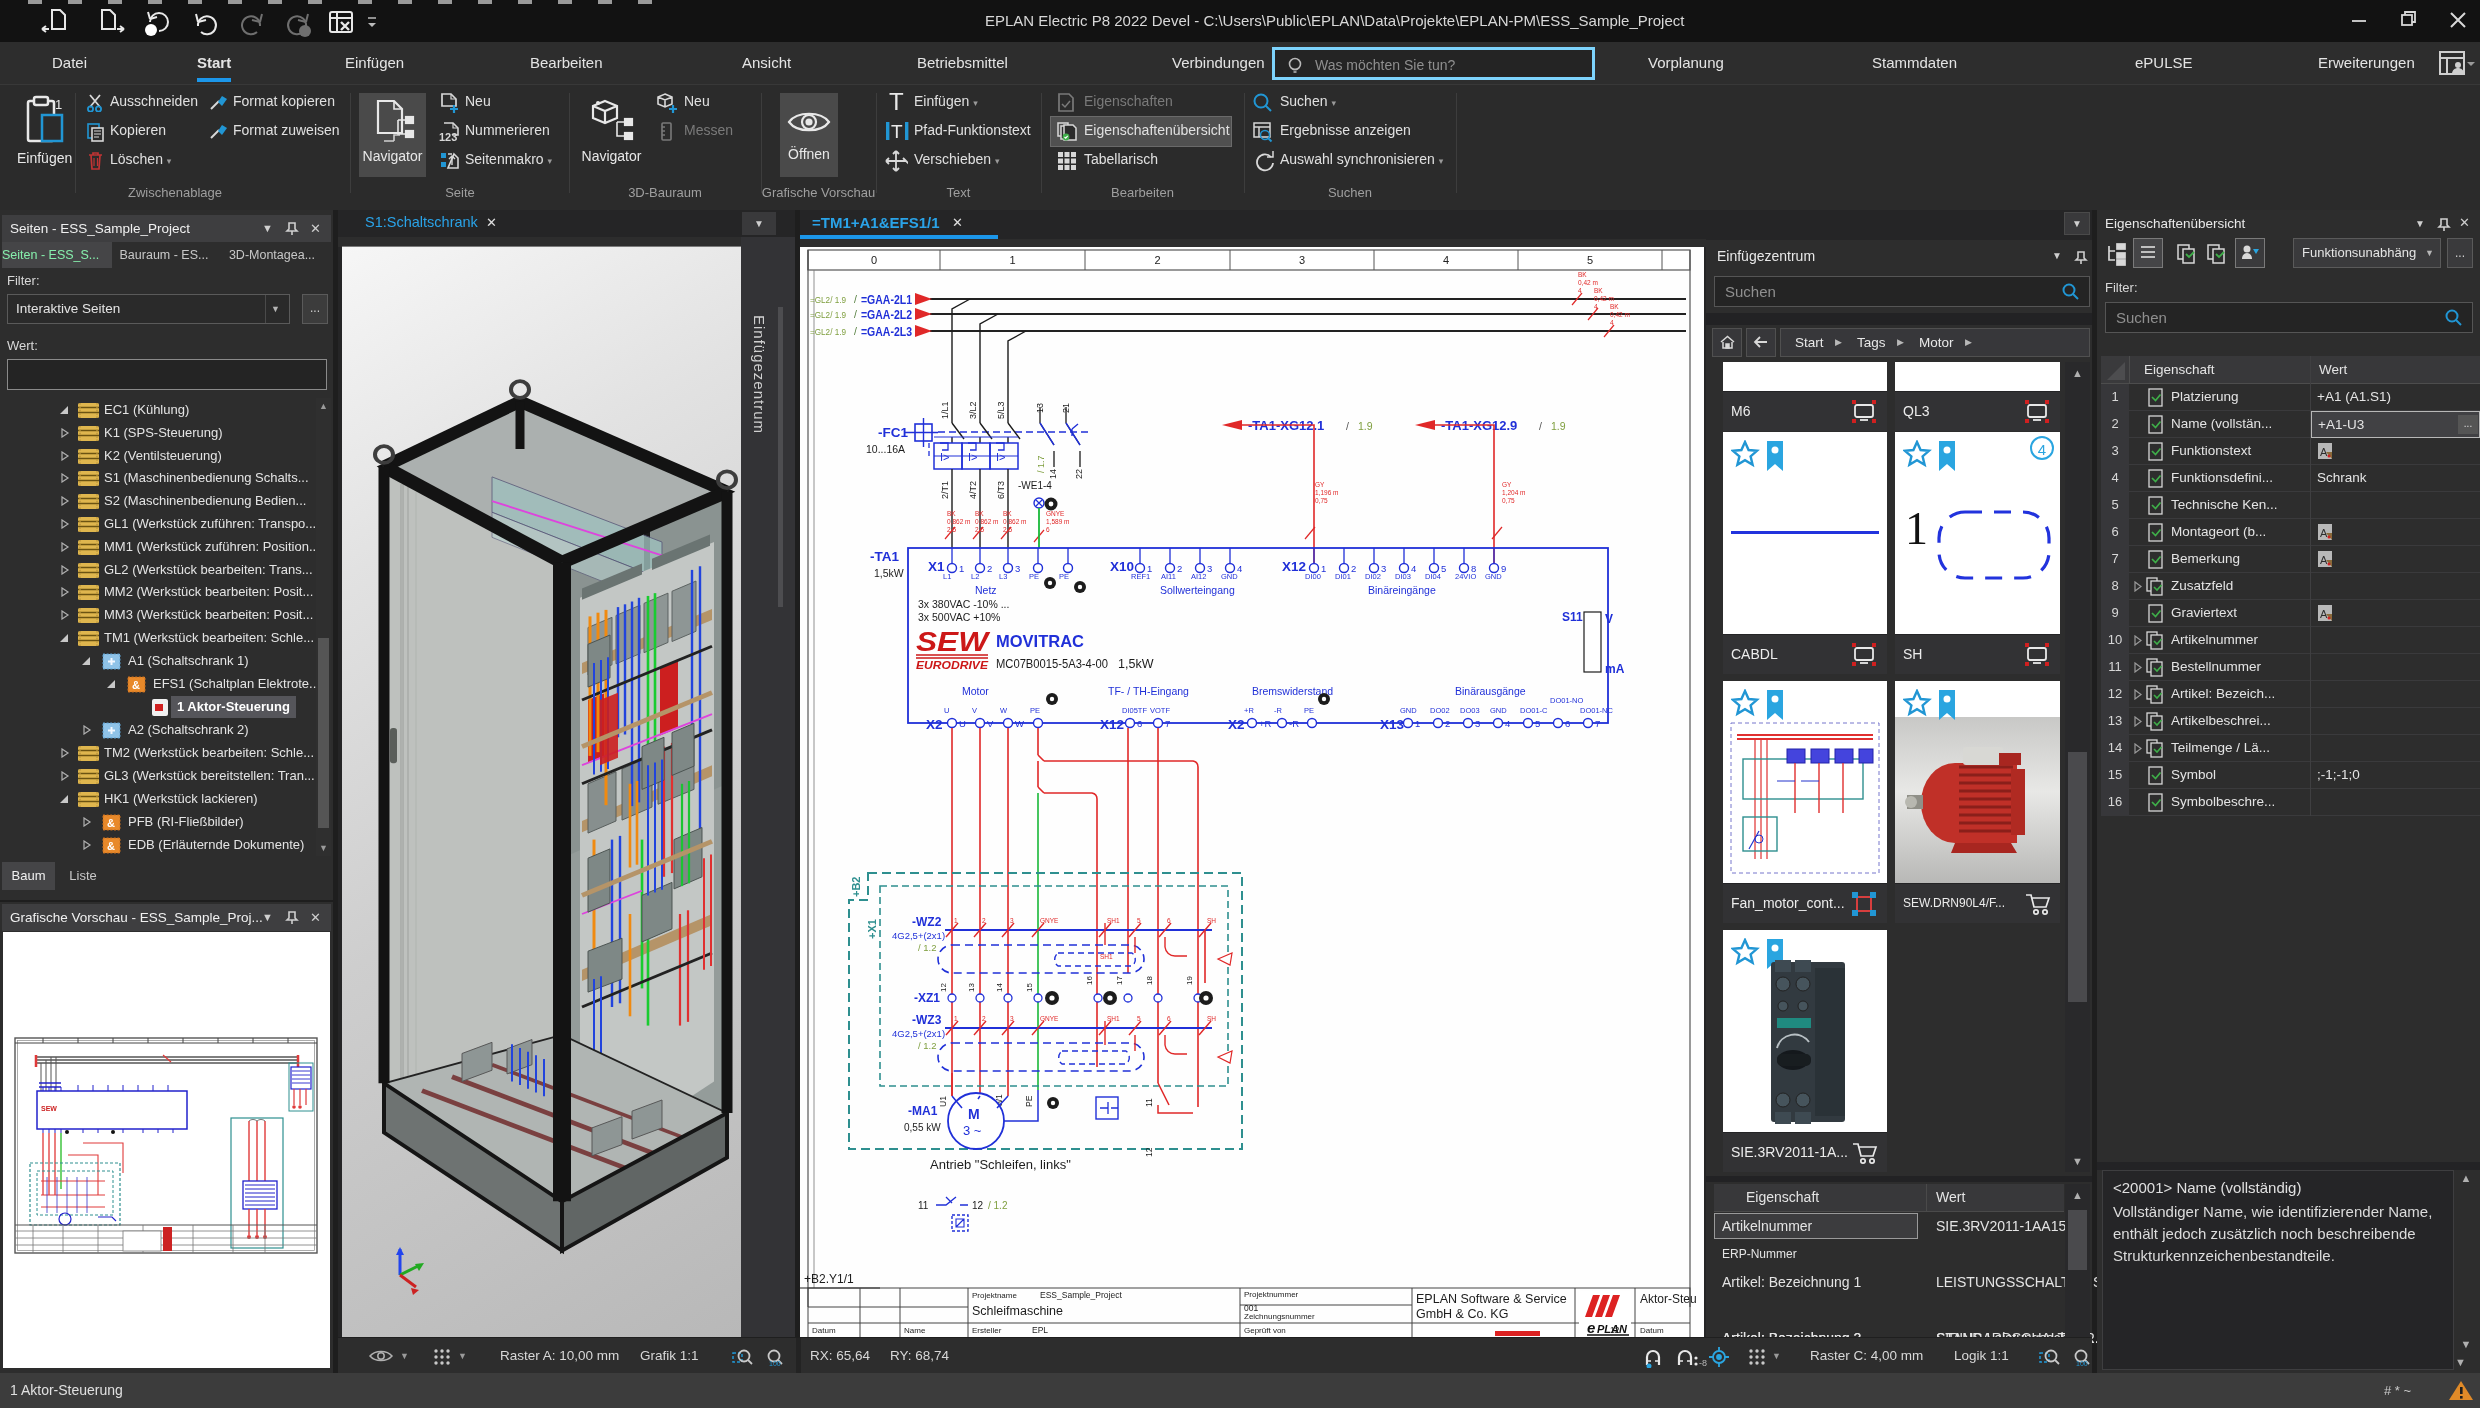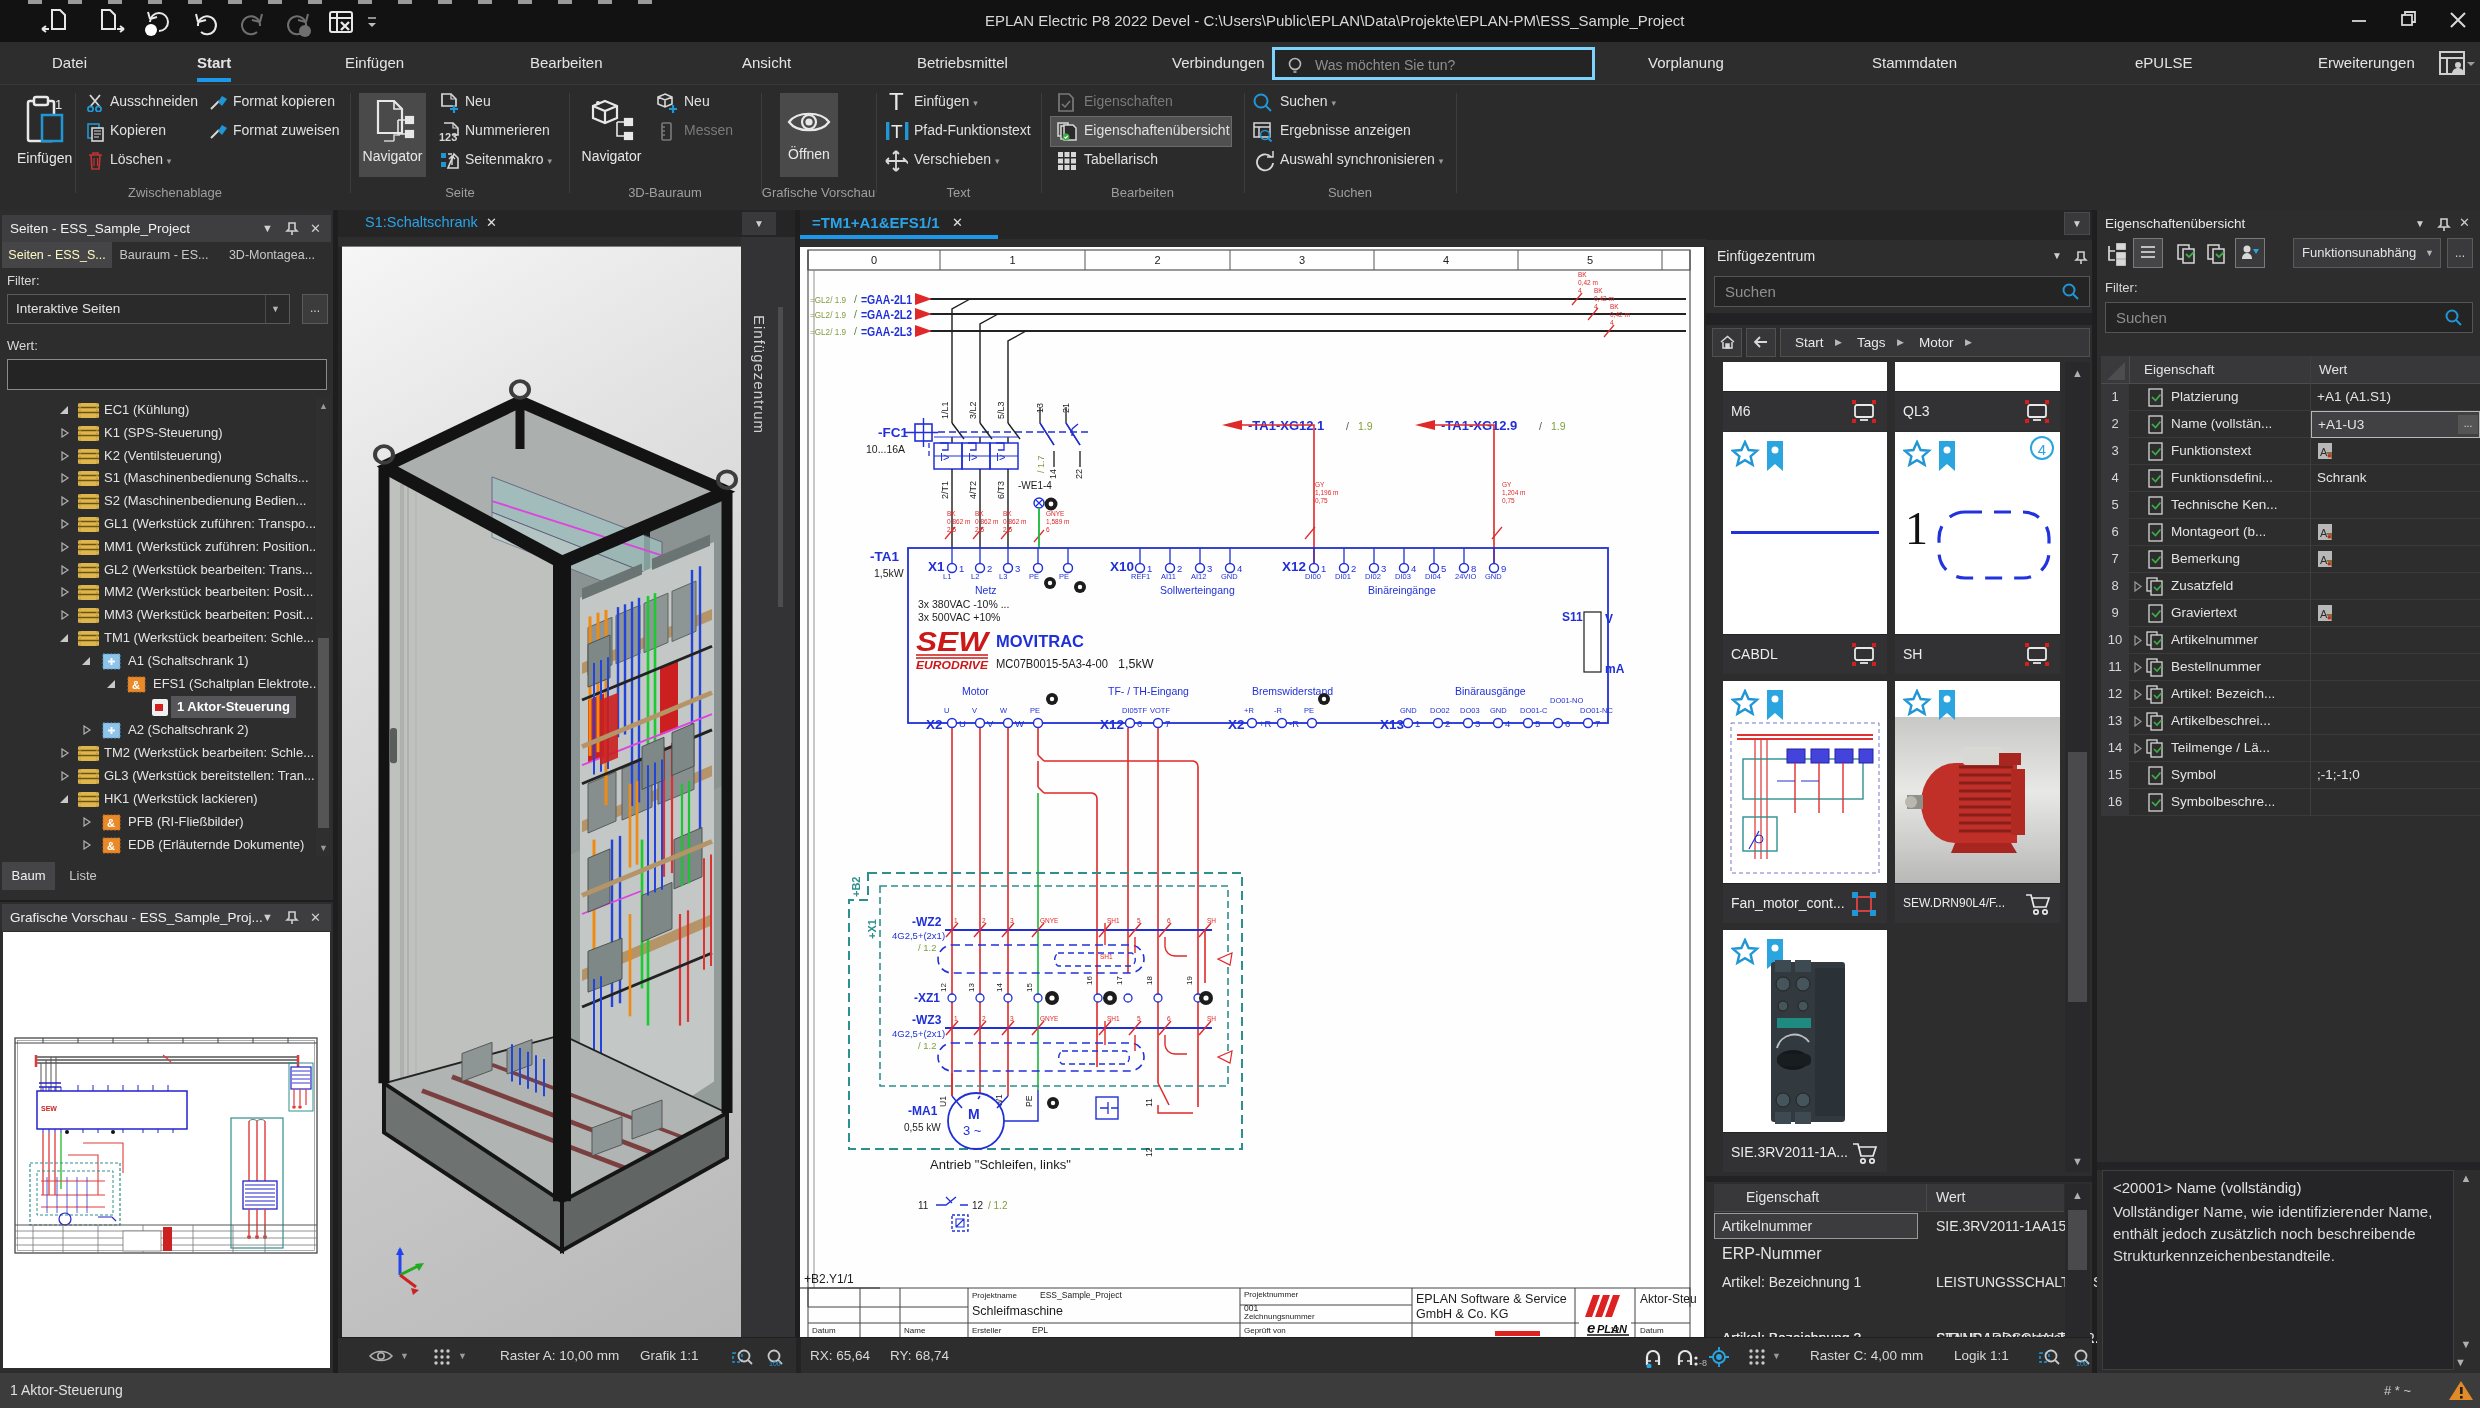--- a/index.html
+++ b/index.html
@@ -287,21 +287,21 @@
 </div>
 <div id="leftpanel" class="abs">
   <div class="ptitle" style="margin:5px 2px 0 2px;">Seiten - ESS_Sample_Project
     <span style="position:absolute;right:58px;top:0;color:#cfcfcf;font-size:11px;">▼</span>
     <svg style="position:absolute;right:32px;top:6px;" width="14" height="15" fill="none" stroke="#cfcfcf" stroke-width="1.6">
         <path d="M4 2 h6 v6 l2 2 h-10 l2 -2 z M7 10 v4"></path>
       </svg>
     <span style="position:absolute;right:10px;top:0;color:#cfcfcf;font-size:13px;">✕</span>
   </div>
   <div class="abs" style="left:2px;top:32px;width:329px;height:26px;">
-    <div class="abs" style="left:0;top:0;width:110px;height:26px;background:#454547;color:#fef9c3;font-size:12.5px;line-height:26px;text-align:center;">Seiten - ESS_S...</div>
+    <div class="abs" style="left:0;top:0;width:110px;height:26px;background:#454547;color:#86efac;font-size:12.5px;line-height:26px;text-align:left;">Seiten - ESS_S...</div>
     <div class="abs" style="left:111px;top:0;width:102px;height:26px;color:#c8c8c8;font-size:12.5px;line-height:26px;text-align:center;">Bauraum - ES...</div>
     <div class="abs" style="left:214px;top:0;width:112px;height:26px;color:#c8c8c8;font-size:12.5px;line-height:26px;text-align:center;">3D-Montagea...</div>
   </div>
   <div class="tl" style="left:7px;top:63px;color:#d8d8d8;font-size:13px;">Filter:</div>
   <div class="abs" style="left:7px;top:84px;width:283px;height:30px;background:#2a2a2a;border:1px solid #5a5a5a;">
     <div class="tl" style="left:8px;top:0;line-height:28px;color:#e4e4e4;font-size:13.5px;">Interaktive Seiten</div>
     <div class="tl" style="right:4px;top:0;width:20px;height:28px;border-left:1px solid #4a4a4a;color:#b5b5b5;font-size:9px;text-align:center;line-height:28px;">▼</div>
   </div>
   <div class="abs" style="left:302px;top:84px;width:26px;height:30px;background:#3c3c3c;border:1px solid #5a5a5a;color:#d0d0d0;text-align:center;line-height:26px;font-size:12px;">...</div>
   <div class="tl" style="left:7px;top:128px;color:#d8d8d8;font-size:13px;">Wert:</div>
@@ -1434,21 +1434,21 @@
       <div class="tl" style="left:32px;top:0;line-height:27px;color:#e4e4e4;font-size:14px;">Eigenschaft</div>
       <div class="tl" style="left:222px;top:0;line-height:27px;color:#e4e4e4;font-size:14px;">Wert</div>
       <div class="abs" style="left:212px;top:0;width:1px;height:28px;background:#4a4a4a;"></div>
     </div>
 <div class="abs" style="left:8px;top:1002px;width:350px;height:28px;">
 <div class="abs" style="left:0;top:1px;width:204px;height:26px;background:#3c3c3e;border:1px solid #9a9a9a;"></div>
 <div class="tl" style="left:8px;top:0;line-height:28px;color:#e4e4e4;font-size:14px;">Artikelnummer</div>
 <div class="tl" style="left:222px;top:0;line-height:28px;color:#e4e4e4;font-size:14px;">SIE.3RV2011-1AA15</div>
 </div>
 <div class="abs" style="left:8px;top:1030px;width:350px;height:28px;">
-<div class="tl" style="left:8px;top:0;line-height:28px;color:#e4e4e4;font-size:16px;">ERP-Nummer</div>
+<div class="tl" style="left:8px;top:0;line-height:28px;color:#e4e4e4;font-size:12px;">ERP-Nummer</div>
 <div class="tl" style="left:222px;top:0;line-height:28px;color:#e4e4e4;font-size:14px;"></div>
 </div>
 <div class="abs" style="left:8px;top:1058px;width:350px;height:28px;">
 <div class="tl" style="left:8px;top:0;line-height:28px;color:#e4e4e4;font-size:14px;">Artikel: Bezeichnung 1</div>
 <div class="tl" style="left:222px;top:0;line-height:28px;color:#e4e4e4;font-size:14px;">LEISTUNGSSCHALTER S...</div>
 </div>
 <div class="abs" style="left:8px;top:1086px;width:350px;height:28px;margin-top:28px;">
 <div class="tl" style="left:8px;top:0;line-height:28px;color:#e4e4e4;font-size:14px;">Artikel: Bezeichnung 2</div>
 <div class="tl" style="left:222px;top:0;line-height:28px;color:#e4e4e4;font-size:14px;">SIRIUS Leistungsschalte...</div>
 </div>

